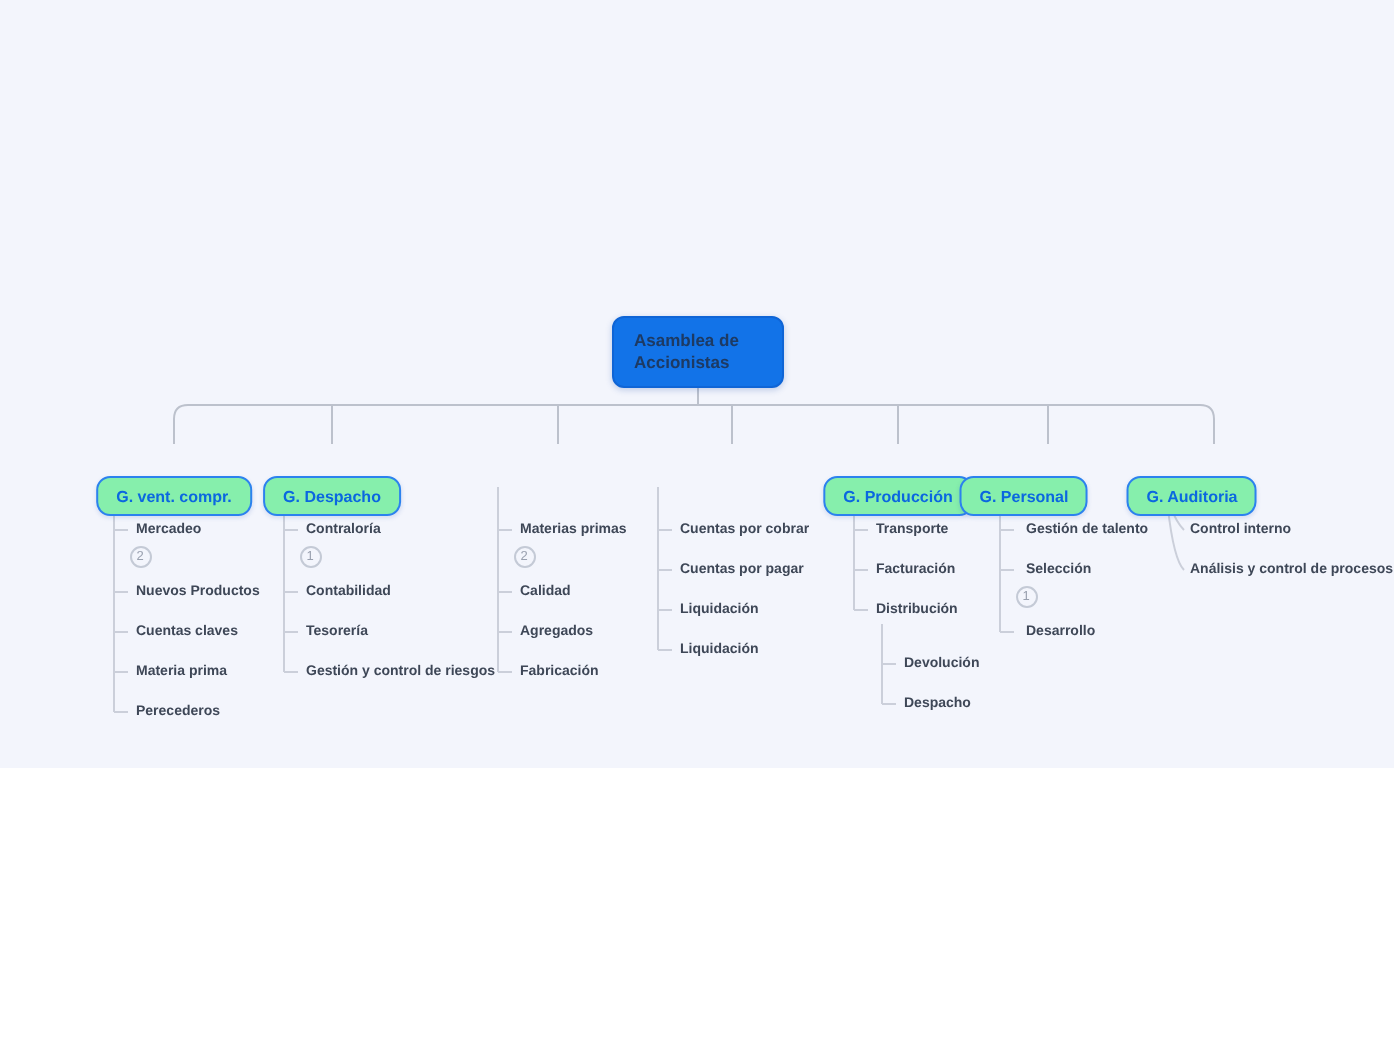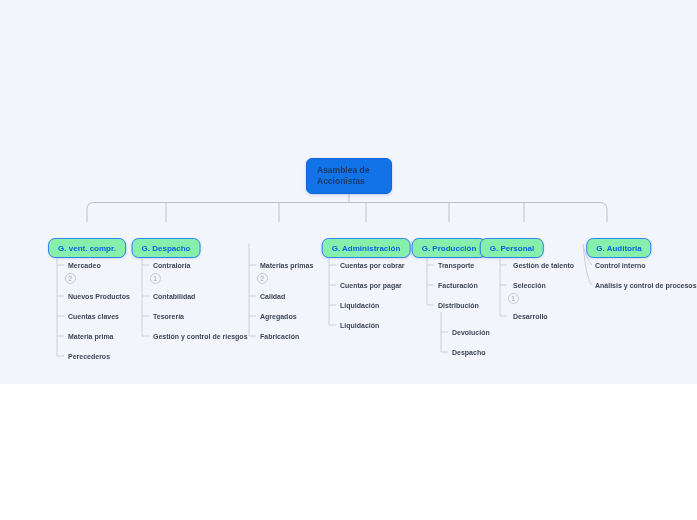--- a/index.html
+++ b/index.html
@@ -96,32 +96,31 @@
     <div class="sub-label" style="left: 153px; top: 265px;">Contraloría</div>
     <div class="badge" style="left: 149.5px; top: 272.5px;">1</div>
     <div class="sub-label" style="left: 153px; top: 296px;">Contabilidad</div>
     <div class="sub-label" style="left: 153px; top: 316px;">Tesorería</div>
     <div class="sub-label" style="left: 153px; top: 336px;">Gestión y control de riesgos</div>
     <div class="sub-label" style="left: 260px; top: 265px;">Materias primas</div>
     <div class="badge" style="left: 256.5px; top: 272.5px;">2</div>
     <div class="sub-label" style="left: 260px; top: 296px;">Calidad</div>
     <div class="sub-label" style="left: 260px; top: 316px;">Agregados</div>
     <div class="sub-label" style="left: 260px; top: 336px;">Fabricación</div>
-    <div class="branch-box" style="left: 366px; top: 222px;">G. Administración</div>
     <div class="sub-label" style="left: 340px; top: 265px;">Cuentas por cobrar</div>
     <div class="sub-label" style="left: 340px; top: 285px;">Cuentas por pagar</div>
     <div class="sub-label" style="left: 340px; top: 305px;">Liquidación</div>
     <div class="sub-label" style="left: 340px; top: 325px;">Liquidación</div>
     <div class="branch-box" style="left: 449px; top: 222px;">G. Producción</div>
     <div class="sub-label" style="left: 438px; top: 265px;">Transporte</div>
     <div class="sub-label" style="left: 438px; top: 285px;">Facturación</div>
     <div class="sub-label" style="left: 438px; top: 305px;">Distribución</div>
     <div class="sub-label" style="left: 452px; top: 332px;">Devolución</div>
     <div class="sub-label" style="left: 452px; top: 352px;">Despacho</div>
     <div class="branch-box" style="left: 512px; top: 222px;">G. Personal</div>
     <div class="sub-label" style="left: 513px; top: 265px;">Gestión de talento</div>
     <div class="sub-label" style="left: 513px; top: 285px;">Selección</div>
     <div class="badge" style="left: 507.5px; top: 292.5px;">1</div>
     <div class="sub-label" style="left: 513px; top: 316px;">Desarrollo</div>
-    <div class="branch-box" style="left: 619px; top: 222px;">G. Auditoria</div>
+    <div class="branch-box" style="left: 596px; top: 222px;">G. Auditoria</div>
     <div class="sub-label" style="left: 595px; top: 265px;">Control interno</div>
     <div class="sub-label" style="left: 595px; top: 285px;">Análisis y control de procesos</div>
   </div>
 
 </body></html>

